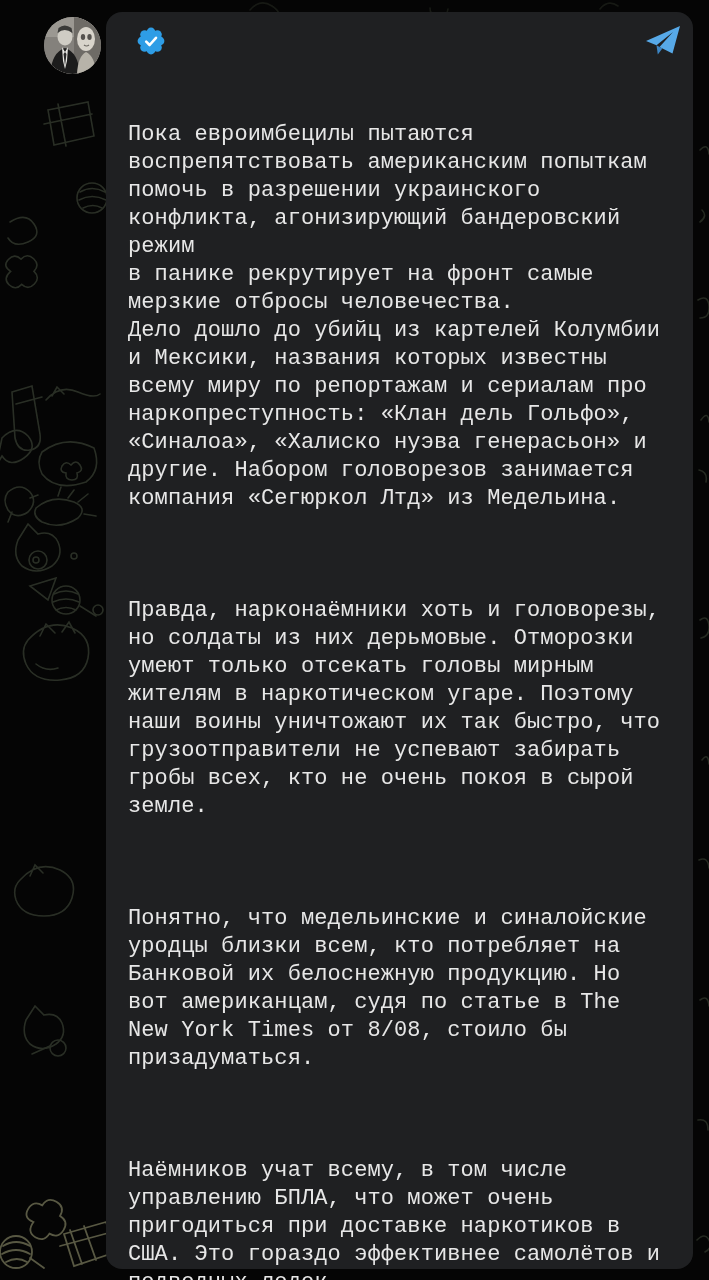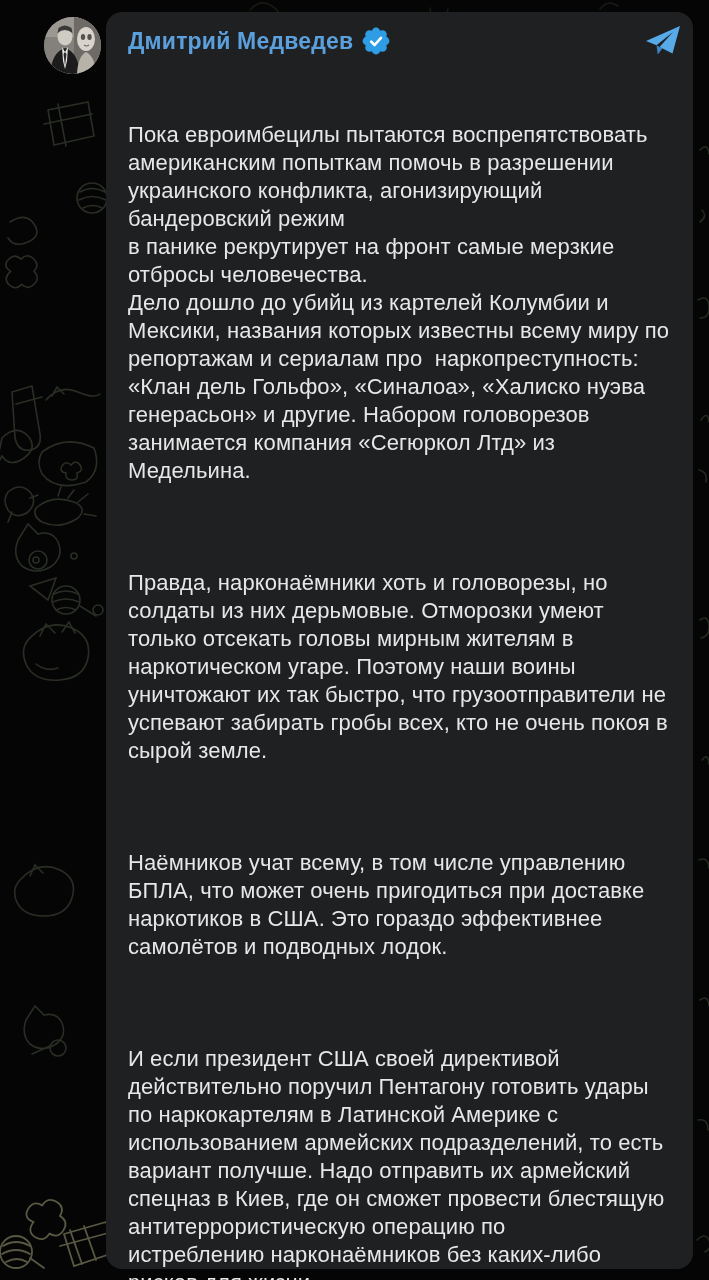--- a/index.html
+++ b/index.html
@@ -21,21 +21,21 @@
   .name{
     color:#5ba0dc;font-size:23px;font-weight:bold;line-height:30px;
     letter-spacing:.2px;white-space:nowrap;cursor:pointer;
   }
   .badge{margin-left:9px;flex:0 0 auto;}
   .plane{position:absolute;right:11px;top:13px;cursor:pointer;}
   .text{
     margin-top:9px;width:544px;color:#e7e7e7;font-size:22px;line-height:28px;
     white-space:pre-wrap;letter-spacing:.1px;
   }
-  .para{margin:0 0 28px 0;}
+  .para{margin:0 0 28px 0;font-family:Liberation Mono, monospace;}
   .para:last-child{margin-bottom:0;}
 </style>
 </head>
 <body>
 
 <div class="stage">
 
   <svg class="doodles" width="709" height="1280" viewBox="0 0 709 1280">
     <g fill="none" stroke="#31372c" stroke-width="1.6" opacity="0.85" stroke-linecap="round">
 
@@ -127,21 +127,20 @@
         <ellipse cx="45.5" cy="20" rx="2.2" ry="3" fill="#55524e"></ellipse>
         <path d="M40,28 q2.5,2 5,0" stroke="#6b6862" stroke-width="1.2" fill="none"></path>
         <path d="M33,57 q1,-18 9,-22 q9,4 10,22 z" fill="#b7b3a9"></path>
       </g>
     </svg>
   </div>
 
   <div class="bubble">
 
     <div class="header-row">
-      <span class="name">Дмитрий Медведев</span>
       <svg class="badge" width="28" height="28" viewBox="0 0 28 28">
         <g fill="#2e9de6">
           <circle cx="14" cy="5" r="4.4"></circle>
             <circle cx="14" cy="23" r="4.4"></circle>
           <circle cx="5" cy="14" r="4.4"></circle>
             <circle cx="23" cy="14" r="4.4"></circle>
           <circle cx="7.6" cy="7.6" r="4.4"></circle>
             <circle cx="20.4" cy="7.6" r="4.4"></circle>
           <circle cx="7.6" cy="20.4" r="4.4"></circle>
             <circle cx="20.4" cy="20.4" r="4.4"></circle>
@@ -154,20 +153,21 @@
     <svg class="plane" width="38" height="32" viewBox="0 0 38 32">
       <path d="M36,1 L2,16 L12.5,20.3 L29,7 L15.5,22 L28.5,28.5 Z" fill="#57a9e8"></path>
       <path d="M12.5,20.3 L13.8,29.5 L18.3,23.6 Z" fill="#3c85c4"></path>
     </svg>
 
     <div class="text">
       <div class="para">Пока евроимбецилы пытаются воспрепятствовать американским попыткам помочь в разрешении украинского конфликта, агонизирующий бандеровский режим
 в панике рекрутирует на фронт самые мерзкие отбросы человечества.
 Дело дошло до убийц из картелей Колумбии и Мексики, названия которых известны всему миру по репортажам и сериалам про  наркопреступность: «Клан дель Гольфо», «Синалоа», «Халиско нуэва генерасьон» и другие. Набором головорезов занимается компания «Сегюркол Лтд» из Медельина.</div>
       <div class="para">Правда, нарконаёмники хоть и головорезы, но солдаты из них дерьмовые. Отморозки умеют только отсекать головы мирным жителям в наркотическом угаре. Поэтому наши воины уничтожают их так быстро, что грузоотправители не успевают забирать гробы всех, кто не очень покоя в сырой земле.</div>
+      <div class="para">Понятно, что медельинские и синалойские уродцы близки всем, кто потребляет на Банковой их белоснежную продукцию. Но вот американцам, судя по статье в The New York Times от 8/08, стоило бы призадуматься.</div>
       <div class="para">Наёмников учат всему, в том числе управлению БПЛА, что может очень пригодиться при доставке наркотиков в США. Это гораздо эффективнее самолётов и подводных лодок.</div>
       <div class="para">И если президент США своей директивой действительно поручил Пентагону готовить удары по наркокартелям в Латинской Америке с использованием армейских подразделений, то есть вариант получше. Надо отправить их армейский спецназ в Киев, где он сможет провести блестящую антитеррористическую операцию по
 истреблению нарконаёмников без каких-либо рисков для жизни.</div>
       
     </div>
 
   </div>
 </div>
 
 </body></html>

